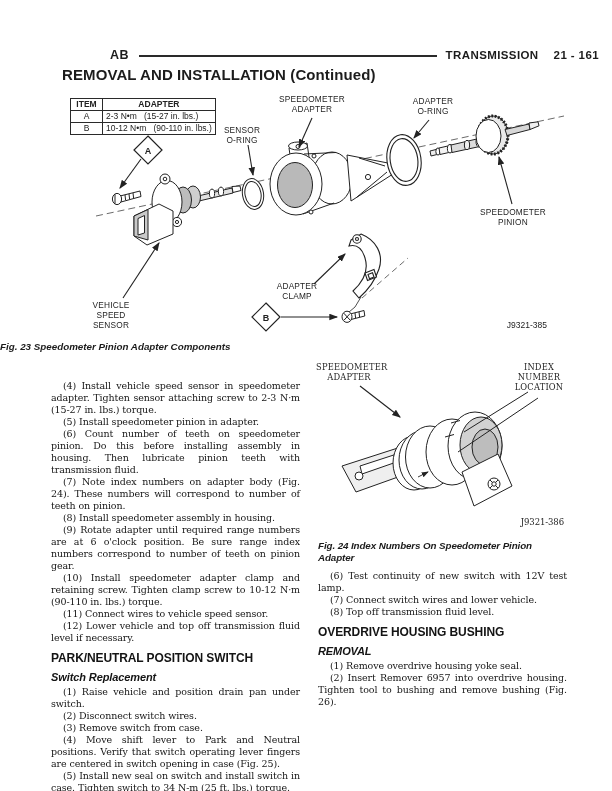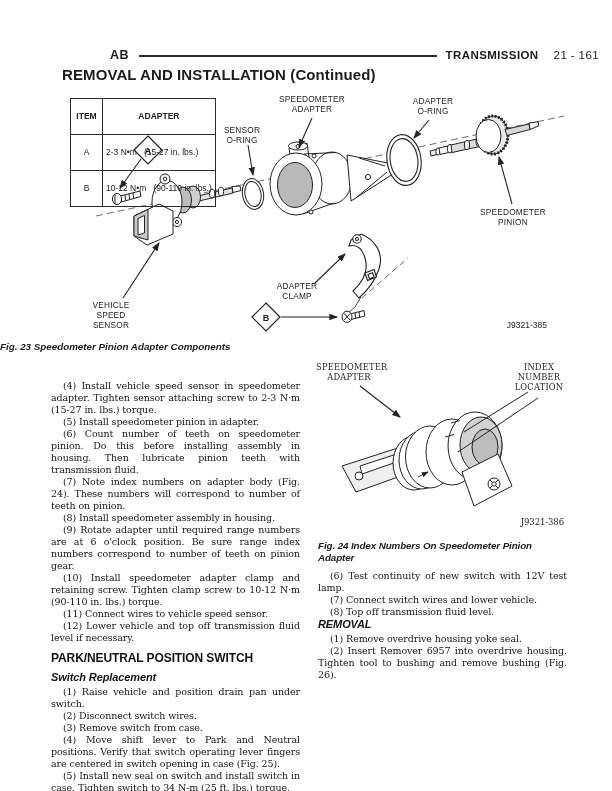--- a/index.html
+++ b/index.html
@@ -5,30 +5,30 @@
   * { margin:0; padding:0; box-sizing:border-box; }
   html,body { background:#fff; }
   .page { position:relative; width:612px; height:791px; background:#fff;
           font-family:"Liberation Sans",sans-serif; color:#1c1c1c; overflow:hidden; }
 
   
   .hdr { position:absolute; left:62px; top:48px; width:489px; display:flex; align-items:center;margin-left:48px; }
   .hdr-code { font-weight:bold; font-size:12.5px; letter-spacing:.5px; }
   .hdr-rule { flex:1; height:2px; background:#2a2a2a; margin:1px 9px 0 10px; }
   .hdr-section { font-weight:bold; font-size:11.5px; letter-spacing:.4px; }
-  .hdr-page { font-weight:normal; font-size:11.5px; margin-left:15px; letter-spacing:.4px; }
+  .hdr-page { font-weight:bold; font-size:11.5px; margin-left:15px; letter-spacing:.4px; }
   .page-title { position:absolute; left:62px; top:66px; font-weight:bold; font-size:15px; letter-spacing:.1px; }
 
   
   .fig23 { position:absolute; left:60px; top:88px; width:512px; height:252px; }
   .fig23 > svg { position:absolute; left:0; top:0; }
 
   .tq { position:absolute; left:10px; top:10px; border-collapse:collapse;
         font-size:8.5px; line-height:9px; color:#222; }
-  .tq th,.tq td { border:1px solid #2a2a2a; padding:13px 3px; text-align:center; }
+  .tq th,.tq td { border:1px solid #2a2a2a; padding:1px 3px; text-align:center; }
   .tq .c-item { width:32px; }
   .tq .c-tq { width:106px; }
   .tq td.t-l { text-align:left; white-space:pre; }
 
   .fl { position:absolute; font-size:8.3px; line-height:10px; text-align:center;
         white-space:pre-line; letter-spacing:.2px; color:#242424; font-weight:500; }
   .fig-id { position:absolute; font-size:8.5px; color:#242424; text-align:right; }
 
   .caption { font-family:"Liberation Sans",sans-serif; font-weight:bold; font-style:italic;
              font-size:9.8px; line-height:12px; text-align:left; white-space:pre-line; color:#1b1b1b; }
@@ -280,18 +280,19 @@
 LOCATION</div>
       <div class="fig-id" style="left:178px;top:156px;width:72px">J9321-386</div>
     </div>
 
     <div class="caption fig24-caption">Fig. 24 Index Numbers On Speedometer Pinion
 Adapter</div>
 
     <p class="step">(6) Test continuity of new switch with 12V test lamp.</p>
     <p class="step">(7) Connect switch wires and lower vehicle.</p>
     <p class="step">(8) Top off transmission fluid level.</p>
+    <h2 class="sec-h">OVERDRIVE HOUSING BUSHING</h2>
     <h3 class="sub-h">REMOVAL</h3>
     <p class="step">(1) Remove overdrive housing yoke seal.</p>
     <p class="step">(2) Insert Remover 6957 into overdrive housing. Tighten tool to bushing and remove bushing (Fig. 26).</p>
   </div>
 
 </div>
 
 </body></html>

